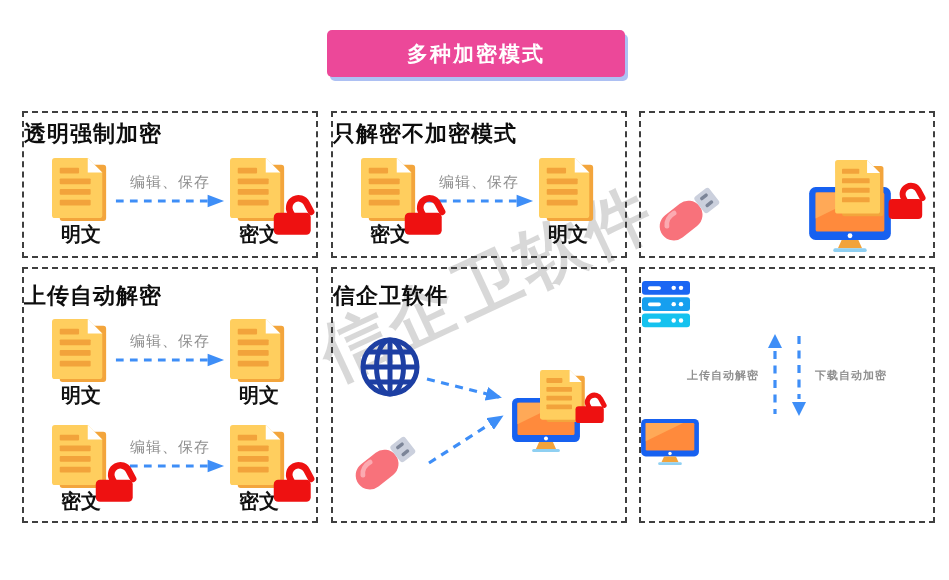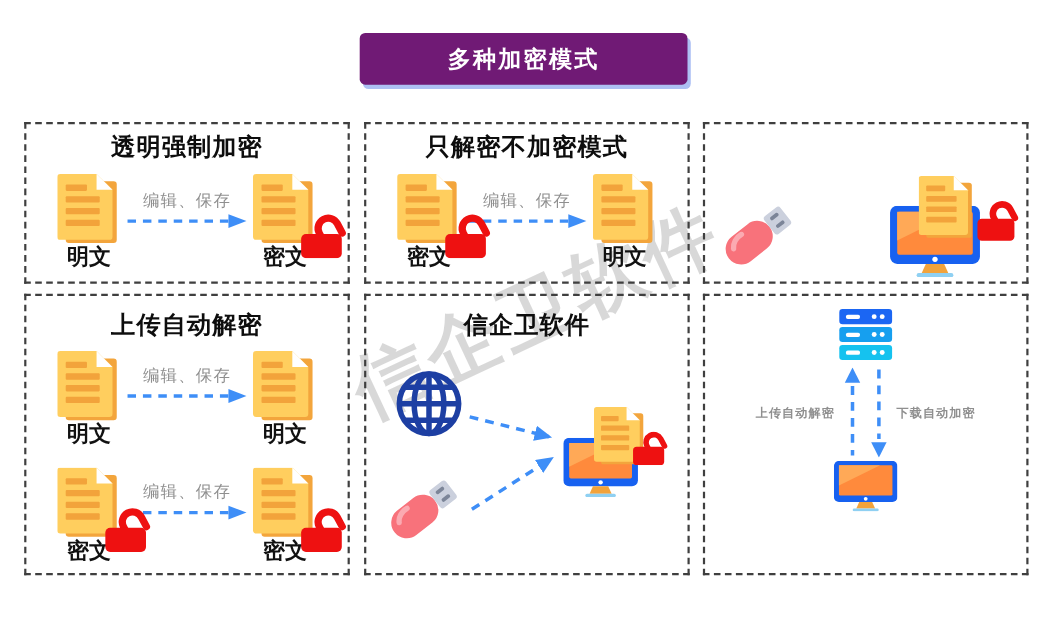--- a/index.html
+++ b/index.html
@@ -1,31 +1,31 @@
 <!DOCTYPE html>
 <html><head>
 <meta charset="utf-8">
 <style>
   html,body{margin:0;padding:0;background:#fff;font-family:"Liberation Sans","DejaVu Sans",sans-serif;}
   .stage{position:relative;width:949px;height:580px;background:#fff;overflow:hidden;}
 
   
-  .banner{position:absolute;left:327px;top:30px;width:298px;height:47px;background:#701a75;
+  .banner{position:absolute;left:327px;top:30px;width:298px;height:47px;background:#ec4899;
     border-radius:5px;display:flex;align-items:center;justify-content:center;z-index:30;
     box-shadow:3px 4px 0 rgba(106,140,233,.55);}
   .banner span{color:#fff;font-size:21px;font-weight:700;letter-spacing:2px;}
 
   
   .watermark{position:absolute;left:268px;top:238px;width:440px;text-align:center;z-index:5;
     transform:rotate(-25deg);font-size:68px;font-weight:700;color:#000;opacity:.15;
     letter-spacing:4px;white-space:nowrap;pointer-events:none;}
 
   
   .panel{position:absolute;border:2px dashed #3f3f3f;background:transparent;z-index:10;
-    display:flex;flex-direction:column;align-items:center;box-sizing:border-box;}
+    display:flex;flex-direction:column;box-sizing:border-box;}
   .p1{left:22px;top:111px;width:296px;height:147px;}
   .p2{left:331px;top:111px;width:296px;height:147px;}
   .p3{left:639px;top:111px;width:296px;height:147px;}
   .p4{left:22px;top:267px;width:296px;height:256px;}
   .p5{left:331px;top:267px;width:296px;height:256px;}
   .p6{left:639px;top:267px;width:296px;height:256px;}
   .panel-title{font-size:22px;font-weight:700;color:#0d0d0d;margin-top:8px;letter-spacing:1px;line-height:1.2;}
   .p4 .panel-title,.p5 .panel-title,.p6 .panel-title{margin-top:14px;}
 
   .flow-row{display:flex;align-items:center;justify-content:space-between;width:100%;

